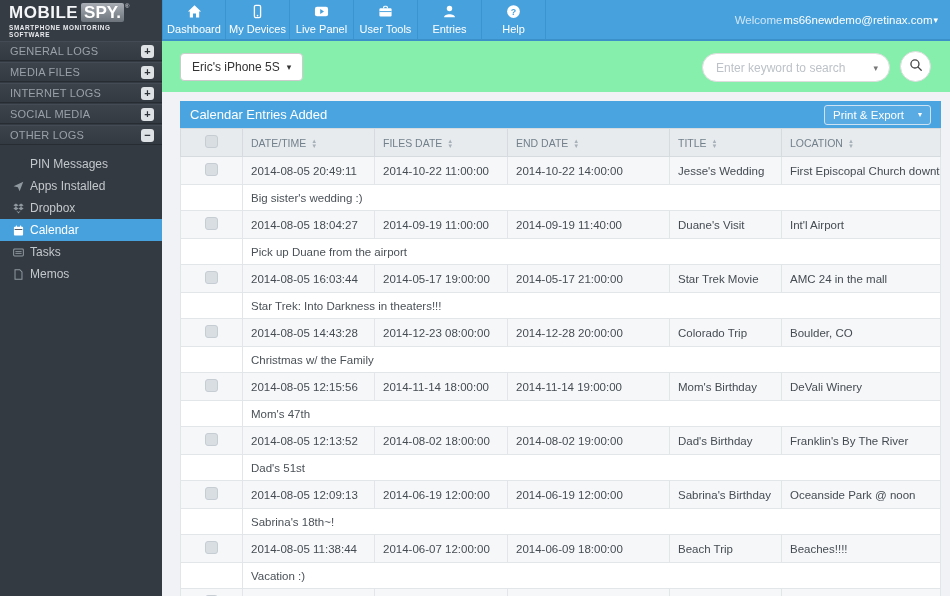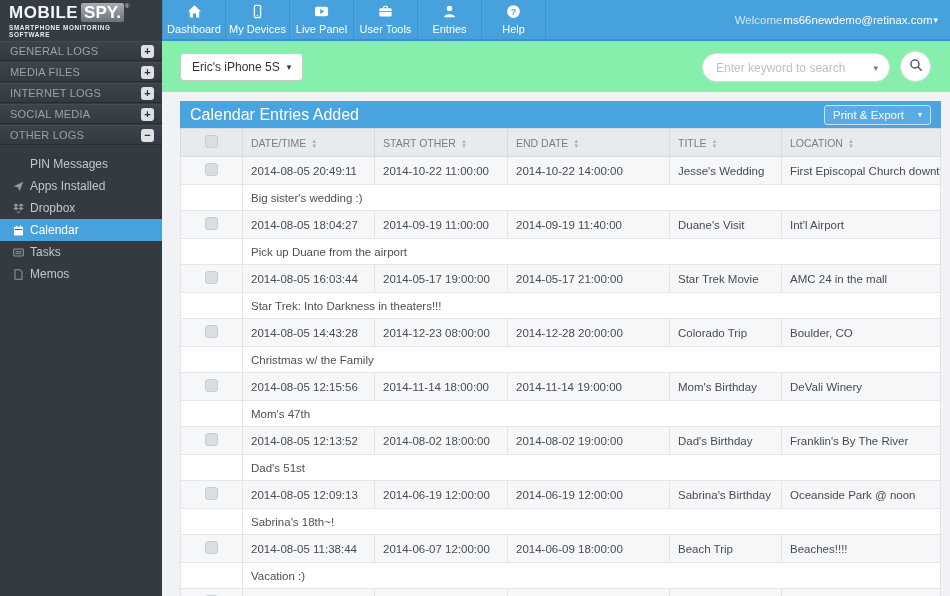--- a/index.html
+++ b/index.html
@@ -53,21 +53,21 @@
                   font-size:12px; color:#555; outline:none; font-family:"Liberation Sans",sans-serif; }
   .search-input::placeholder { color:#bcc2c7; }
   .search-caret { position:absolute; right:12px; top:50%; transform:translateY(-50%); font-size:9px; color:#777; }
   .search-btn { width:31px; height:31px; border-radius:50%; border:1px solid #ddd; background:#fff;
                 display:grid; place-items:center; cursor:pointer; }
   .search-btn svg { width:14px; height:14px; }
 
   .main-area { flex:1; padding:9px 9px 0 18px; overflow:hidden; }
   .panel { background:#fff; }
   .panel-header { height:27px; background:#4aa4e0; display:flex; align-items:center; padding:0 10px; }
-  .panel-title { color:#fff; font-size:16px; }
+  .panel-title { color:#fff; font-size:13px; }
   .export-btn { margin-left:auto; background:#58abe3; border:1px solid #cde2f3; border-radius:3px; color:#fff;
                 font-size:11.5px; padding:3px 8px; display:flex; align-items:center; gap:14px; cursor:pointer; }
   .export-btn .caret { font-size:8px; }
 
   table { width:100%; border-collapse:collapse; table-layout:fixed; font-size:11.5px; background:#fff; }
   th { background:#e8ebee; color:#72808c; font-weight:normal; font-size:10.5px; text-align:left;
        padding:6px 8px; border:1px solid #d6dbdf; height:26px; }
   th.cb-col, td.cb-col { text-align:center; padding:6px 0; }
   .sort { display:inline-flex; flex-direction:column; font-size:6px; line-height:4.6px; color:#a6b1ba;
           margin-left:5px; vertical-align:middle; }
@@ -256,21 +256,21 @@
             <col style="width:112px">
             <col>
         </colgroup>
         <thead>
             <tr>
               <th class="cb-col"><span class="checkbox"></span></th>
               <th><span>DATE/TIME</span><span class="sort">
                   <span>▲</span>
                   <span>▼</span>
                 </span></th>
-              <th><span>START OTHER</span><span class="sort">
+              <th><span>FILES DATE</span><span class="sort">
                   <span>▲</span>
                   <span>▼</span>
                 </span></th>
               <th><span>END DATE</span><span class="sort">
                   <span>▲</span>
                   <span>▼</span>
                 </span></th>
               <th><span>TITLE</span><span class="sort">
                   <span>▲</span>
                   <span>▼</span>

